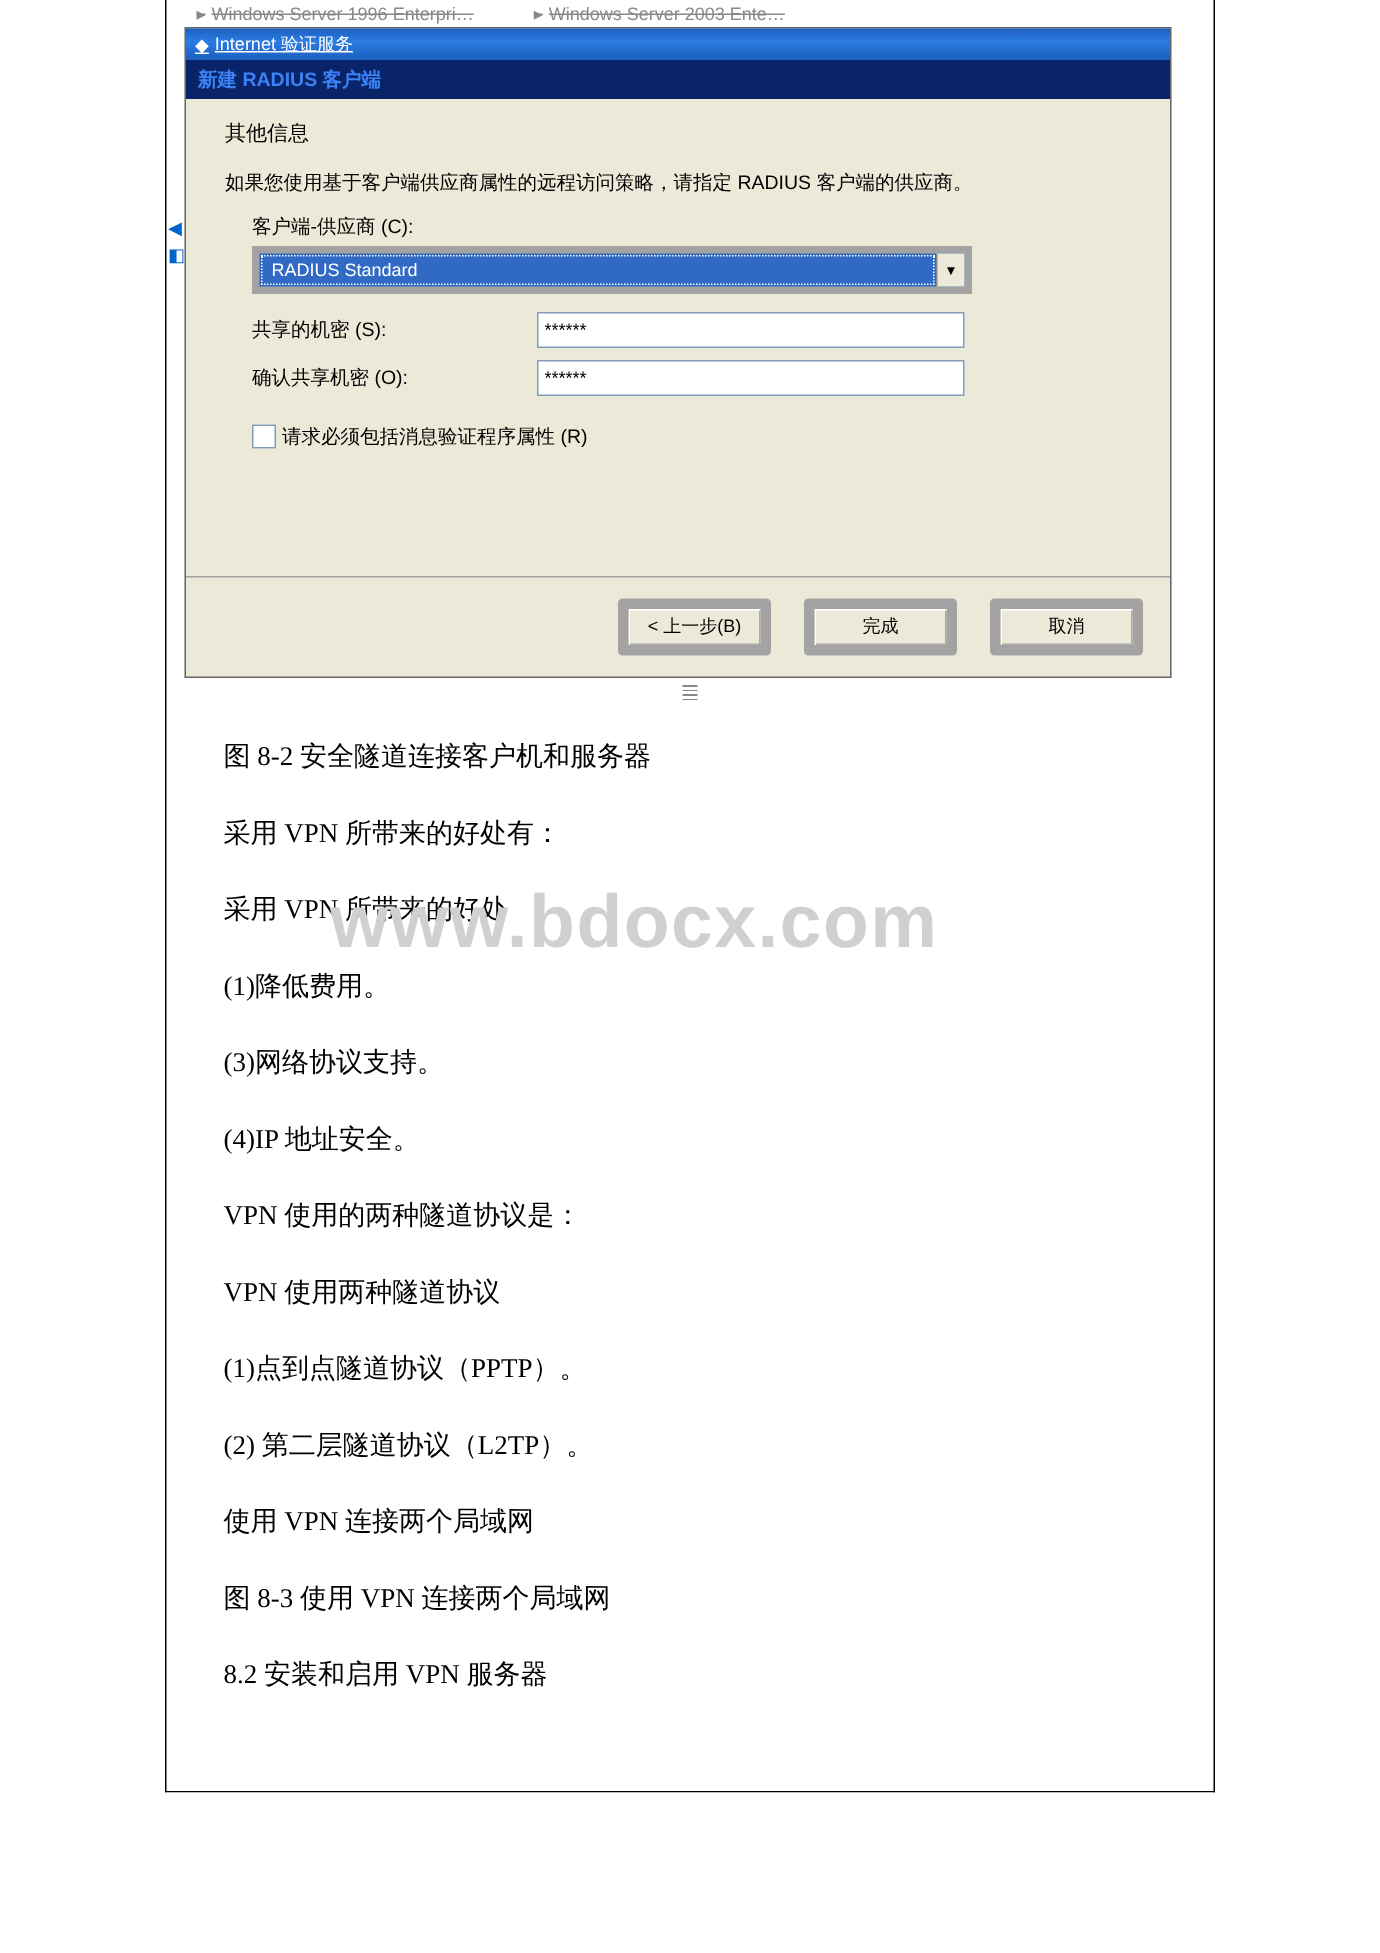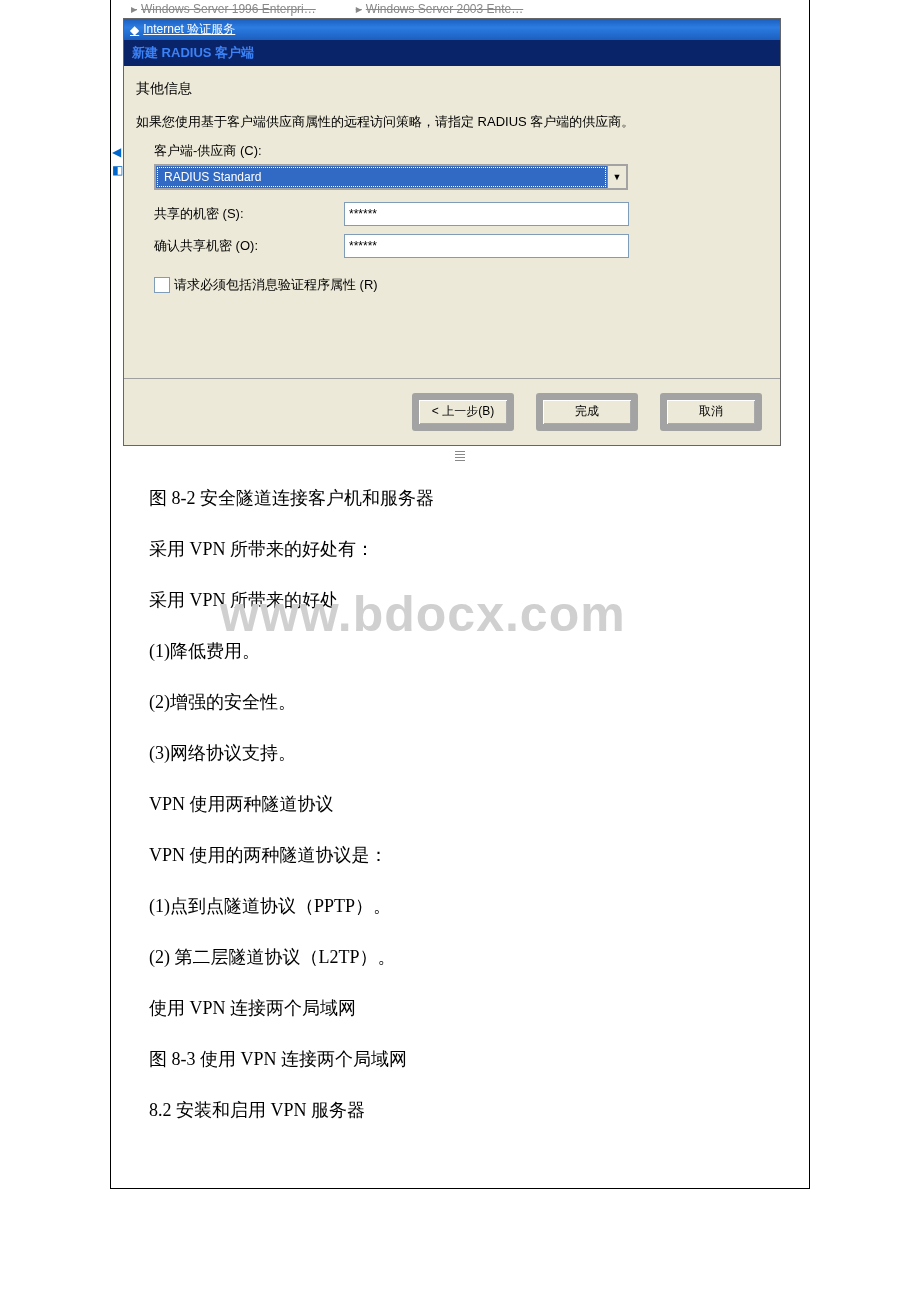--- a/index.html
+++ b/index.html
@@ -56,41 +56,41 @@
     text-decoration: underline;
   }
   .ss-titlebar {
     background: #0a246a;
     color: #3b82f6;
     font-weight: bold;
     font-size: 13px;
     padding: 4px 8px;
   }
   .ss-body {
-    padding: 14px 18px 4px 16px;
+    padding: 14px 18px 4px 30px;
   }
   .ss-section-title {
     font-size: 14px;
     margin-bottom: 14px;
     margin-left: -4px;
   }
   .ss-helptext {
     font-size: 13px;
     line-height: 1.5;
     margin-bottom: 10px;
     margin-left: -4px;
   }
   .ss-label {
     font-size: 13px;
     margin: 6px 0 4px 14px;
   }
   .ss-dropdown {
     display: flex;
     margin: 0 0 12px 14px;
-    border: 2px solid #a3a3a3;
+    border: 5px solid #a3a3a3;
     background: #316ac5;
     color: #fff;
     height: 22px;
     width: 470px;
   }
   .ss-dropdown .dd-text {
     flex: 1;
     padding: 2px 6px;
     font-family: Tahoma, sans-serif;
     font-size: 12px;
@@ -274,24 +274,24 @@
 
     </div>
 
     <div class="resize-handle"></div>
 
     <div class="text-content">
       <p>图 8-2 安全隧道连接客户机和服务器</p>
       <p>采用 VPN 所带来的好处有：</p>
       <p>采用 VPN 所带来的好处</p>
       <p>(1)降低费用。</p>
-      <p>(2)增强的安全性。</p>
       <p>(3)网络协议支持。</p>
+      <p>(4)IP 地址安全。</p>
+      <p>VPN 使用的两种隧道协议是：</p>
       <p>VPN 使用两种隧道协议</p>
-      <p>VPN 使用的两种隧道协议是：</p>
       <p>(1)点到点隧道协议（PPTP）。</p>
       <p>(2) 第二层隧道协议（L2TP）。</p>
       <p>使用 VPN 连接两个局域网</p>
       <p>图 8-3 使用 VPN 连接两个局域网</p>
       <p>8.2 安装和启用 VPN 服务器</p>
     </div>
 
   </div>
 
   <div class="left-icons">

